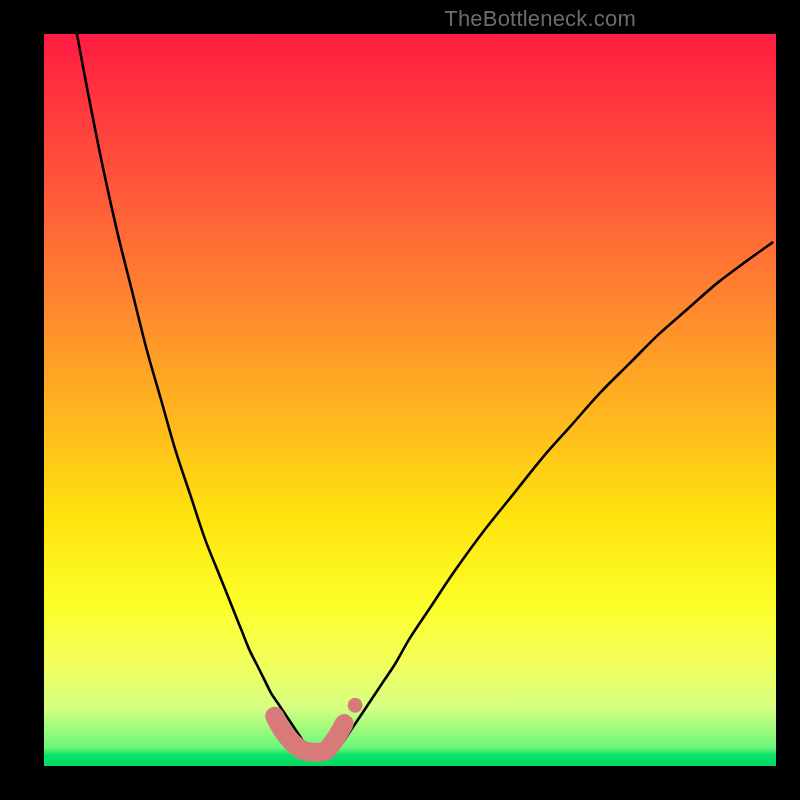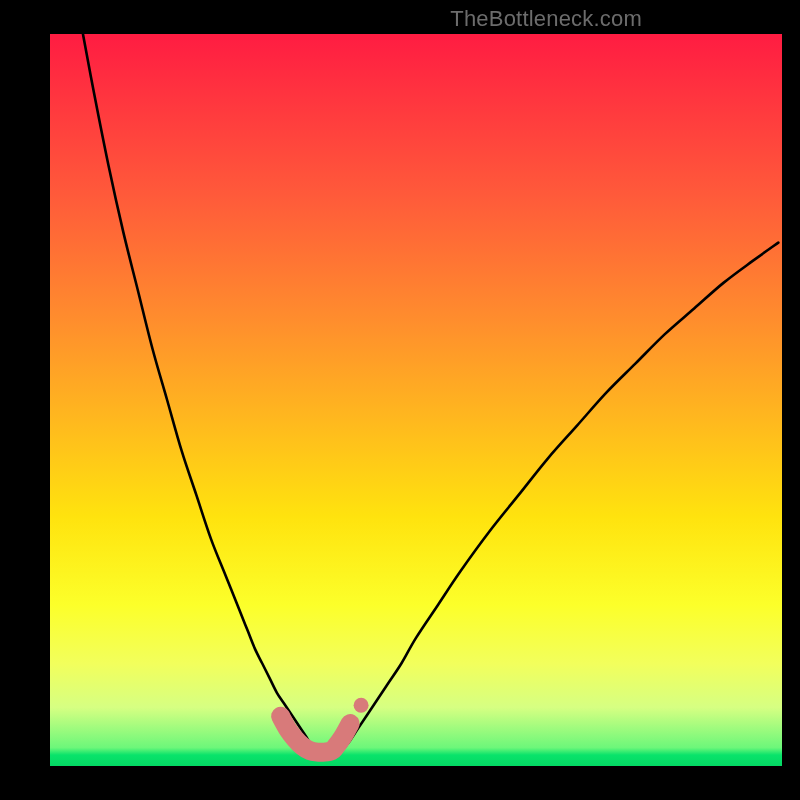--- a/index.html
+++ b/index.html
@@ -6,21 +6,21 @@
     margin: 0;
     padding: 0;
     width: 800px;
     height: 800px;
     background: #000;
     overflow: hidden;
     font-family: Arial, Helvetica, sans-serif;
   }
   .frame {
     position: absolute;
-    top: 0; left: 16px;
+    top: 0; left: 10px;
     width: 640px;
     height: 800px;
     background: #000;
   }
   .plot-area {
     position: absolute;
     top: 34px;
     left: 34px;
     width: 732px;
     height: 732px;

